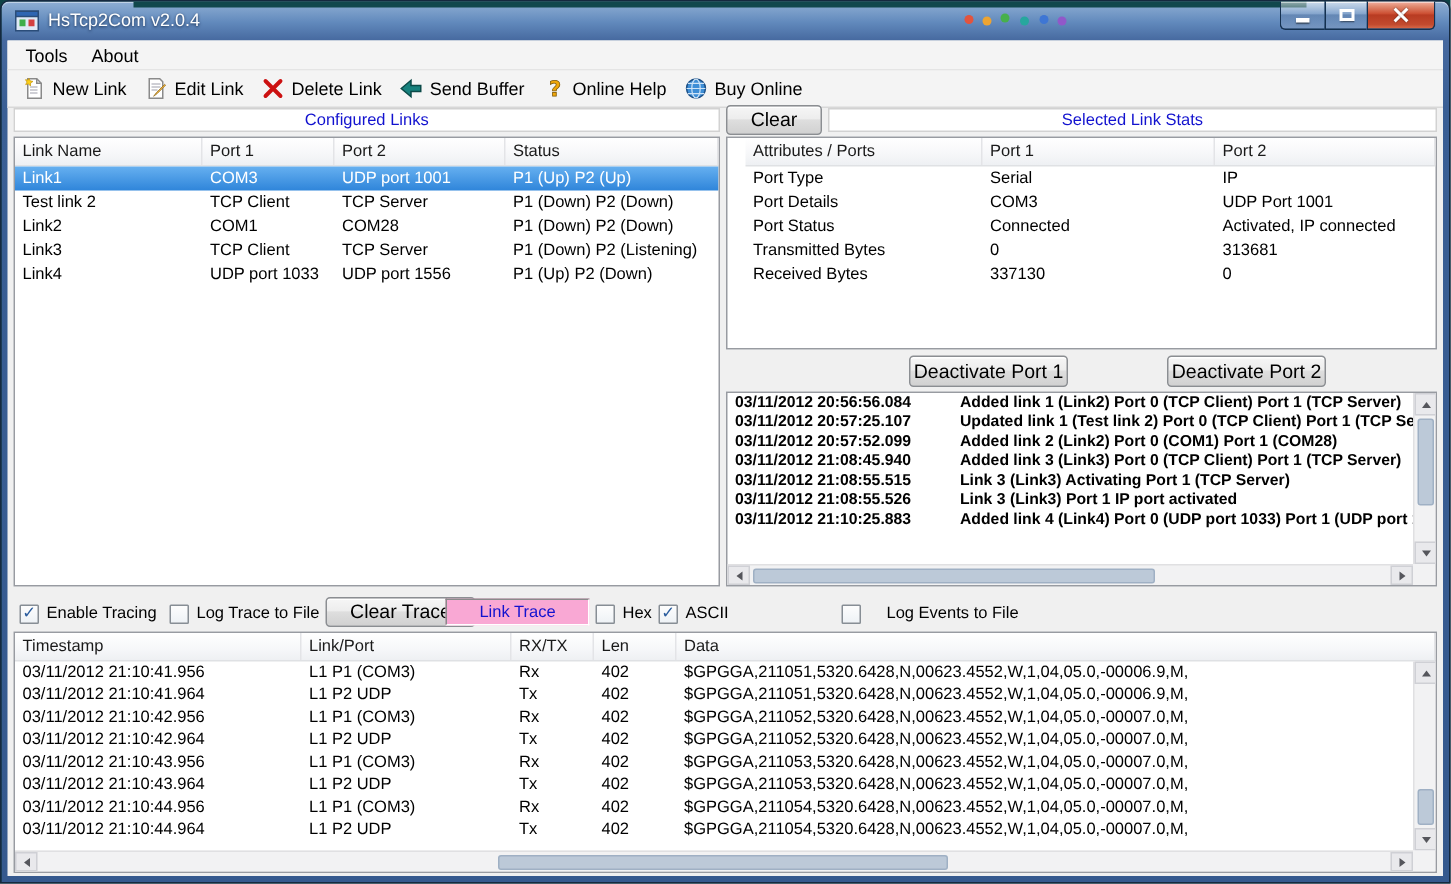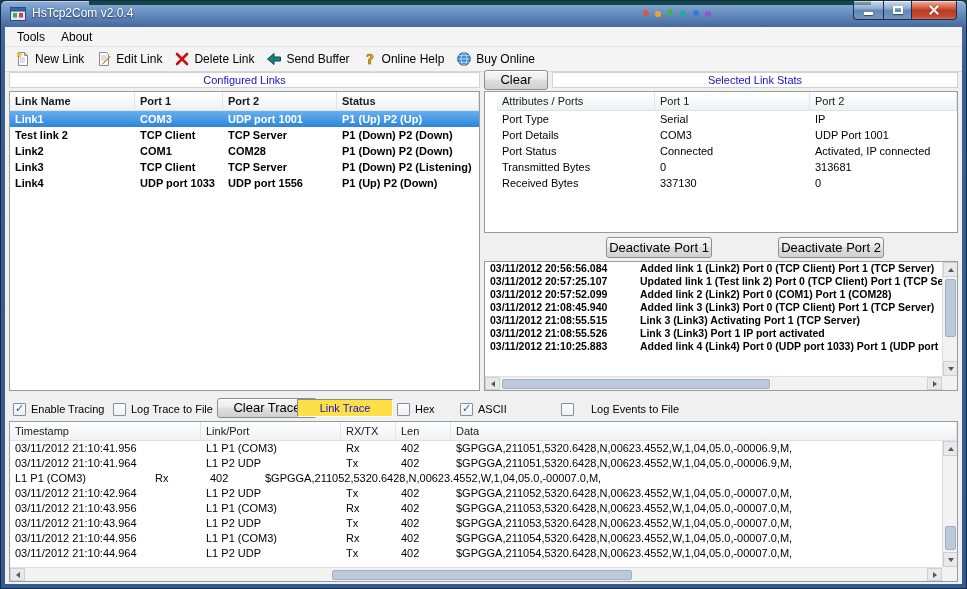--- a/index.html
+++ b/index.html
@@ -77,21 +77,21 @@
   .tri-rt { width:0;height:0;border-top:3px solid transparent;border-bottom:3px solid transparent;border-left:4px solid #55565c; }
   .sb-thumb-v { position:absolute; left:2px; width:11px; background:#bcc9d8; border:1px solid #9fb0c4; border-radius:2px; }
   .sb-thumb-h { position:absolute; top:2px; height:10px; background:#bcc9d8; border:1px solid #9fb0c4; border-radius:2px; }
   .sb-corner { position:absolute; right:0; bottom:0; width:15px; height:14px; background:#f2f2f3; }
 
   
   .cbl { position:absolute; display:flex; align-items:center; height:16px; font-size:11px;justify-content:center; }
   .cb { width:13px; height:13px; border:1px solid #878e95; border-radius:1px; margin-right:5px;
         background:linear-gradient(#fdfdfd,#eef2f6); display:flex; align-items:center; justify-content:center; }
   .cb.checked::after { content:"✓"; color:#2a5c9e; font-weight:bold; font-size:11px; margin-top:-1px; }
-  .trace-box { position:absolute; background:#fde047; color:#1212cf; text-align:center; font-size:11px;
+  .trace-box { position:absolute; background:#f9a8d4; color:#1212cf; text-align:center; font-size:11px;
                border-top:1px solid #8a8a8a; border-left:1px solid #8a8a8a;
                border-bottom:1px solid #fff; border-right:1px solid #fff; }
 </style>
 </head>
 <body>
 
 <div class="win">
   <div class="desk-band"></div>
   <div class="glass-dots"></div>
 
@@ -180,21 +180,21 @@
             </svg>
           </span>
         <span>Buy Online</span>
       </div>
     </div>
 
     <div class="section-strip" style="left:4px; top:45px; width:471px;">Configured Links</div>
     <div class="btn" style="left:479px; top:43px; width:64px; height:20px; line-height:18px;">Clear Stats</div>
     <div class="section-strip" style="left:547px; top:45px; width:406px;">Selected Link Stats</div>
 
-    <div class="panel" style="left:4px; top:64px; width:471px; height:300px;font-weight:bold;">
+    <div class="panel" style="left:4px; top:64px; width:471px; height:300px;">
       <div class="lv-head">
         <div class="lv-hcell c1">Link Name</div>
         <div class="lv-hcell c2">Port 1</div>
         <div class="lv-hcell c3">Port 2</div>
         <div class="lv-hcell c4">Status</div>
       </div>
       <div class="lrow sel">
         <div class="c c1">Link1</div>
         <div class="c c2">COM3</div>
         <div class="c c3">UDP port 1001</div>
@@ -321,21 +321,21 @@
     <label class="cbl" style="left:108px; top:374px;">
       <span class="cb"></span>
       <span>Log Trace to File</span>
     </label>
     <div class="btn" style="left:212px; top:371px; width:100px; height:20px; line-height:18px;">Clear Trace</div>
     <div class="trace-box" style="left:292px; top:372px; width:96px; height:18px; line-height:16px;">Link Trace</div>
     <label class="cbl" style="left:392px; top:374px;">
       <span class="cb"></span>
       <span>Hex</span>
     </label>
-    <label class="cbl" style="left:455px; top:374px;">
+    <label class="cbl" style="left:434px; top:374px;">
       <span class="cb checked"></span>
       <span>ASCII</span>
     </label>
     <label class="cbl" style="left:556px; top:374px;gap:12px;">
       <span class="cb"></span>
       <span>Log Events to File</span>
     </label>
 
     <div class="panel" style="left:4px; top:394px; width:949px; height:161px;">
       <div class="lv-head">
@@ -354,20 +354,21 @@
           <div class="c t5">$GPGGA,211051,5320.6428,N,00623.4552,W,1,04,05.0,-00006.9,M,</div>
         </div>
         <div class="trow">
           <div class="c t1">03/11/2012 21:10:41.964</div>
           <div class="c t2">L1 P2 UDP</div>
           <div class="c t3">Tx</div>
           <div class="c t4">402</div>
           <div class="c t5">$GPGGA,211051,5320.6428,N,00623.4552,W,1,04,05.0,-00006.9,M,</div>
         </div>
         <div class="trow">
+          <div class="c t1">03/11/2012 21:10:42.956</div>
           <div class="c t2">L1 P1 (COM3)</div>
           <div class="c t3">Rx</div>
           <div class="c t4">402</div>
           <div class="c t5">$GPGGA,211052,5320.6428,N,00623.4552,W,1,04,05.0,-00007.0,M,</div>
         </div>
         <div class="trow">
           <div class="c t1">03/11/2012 21:10:42.964</div>
           <div class="c t2">L1 P2 UDP</div>
           <div class="c t3">Tx</div>
           <div class="c t4">402</div>

